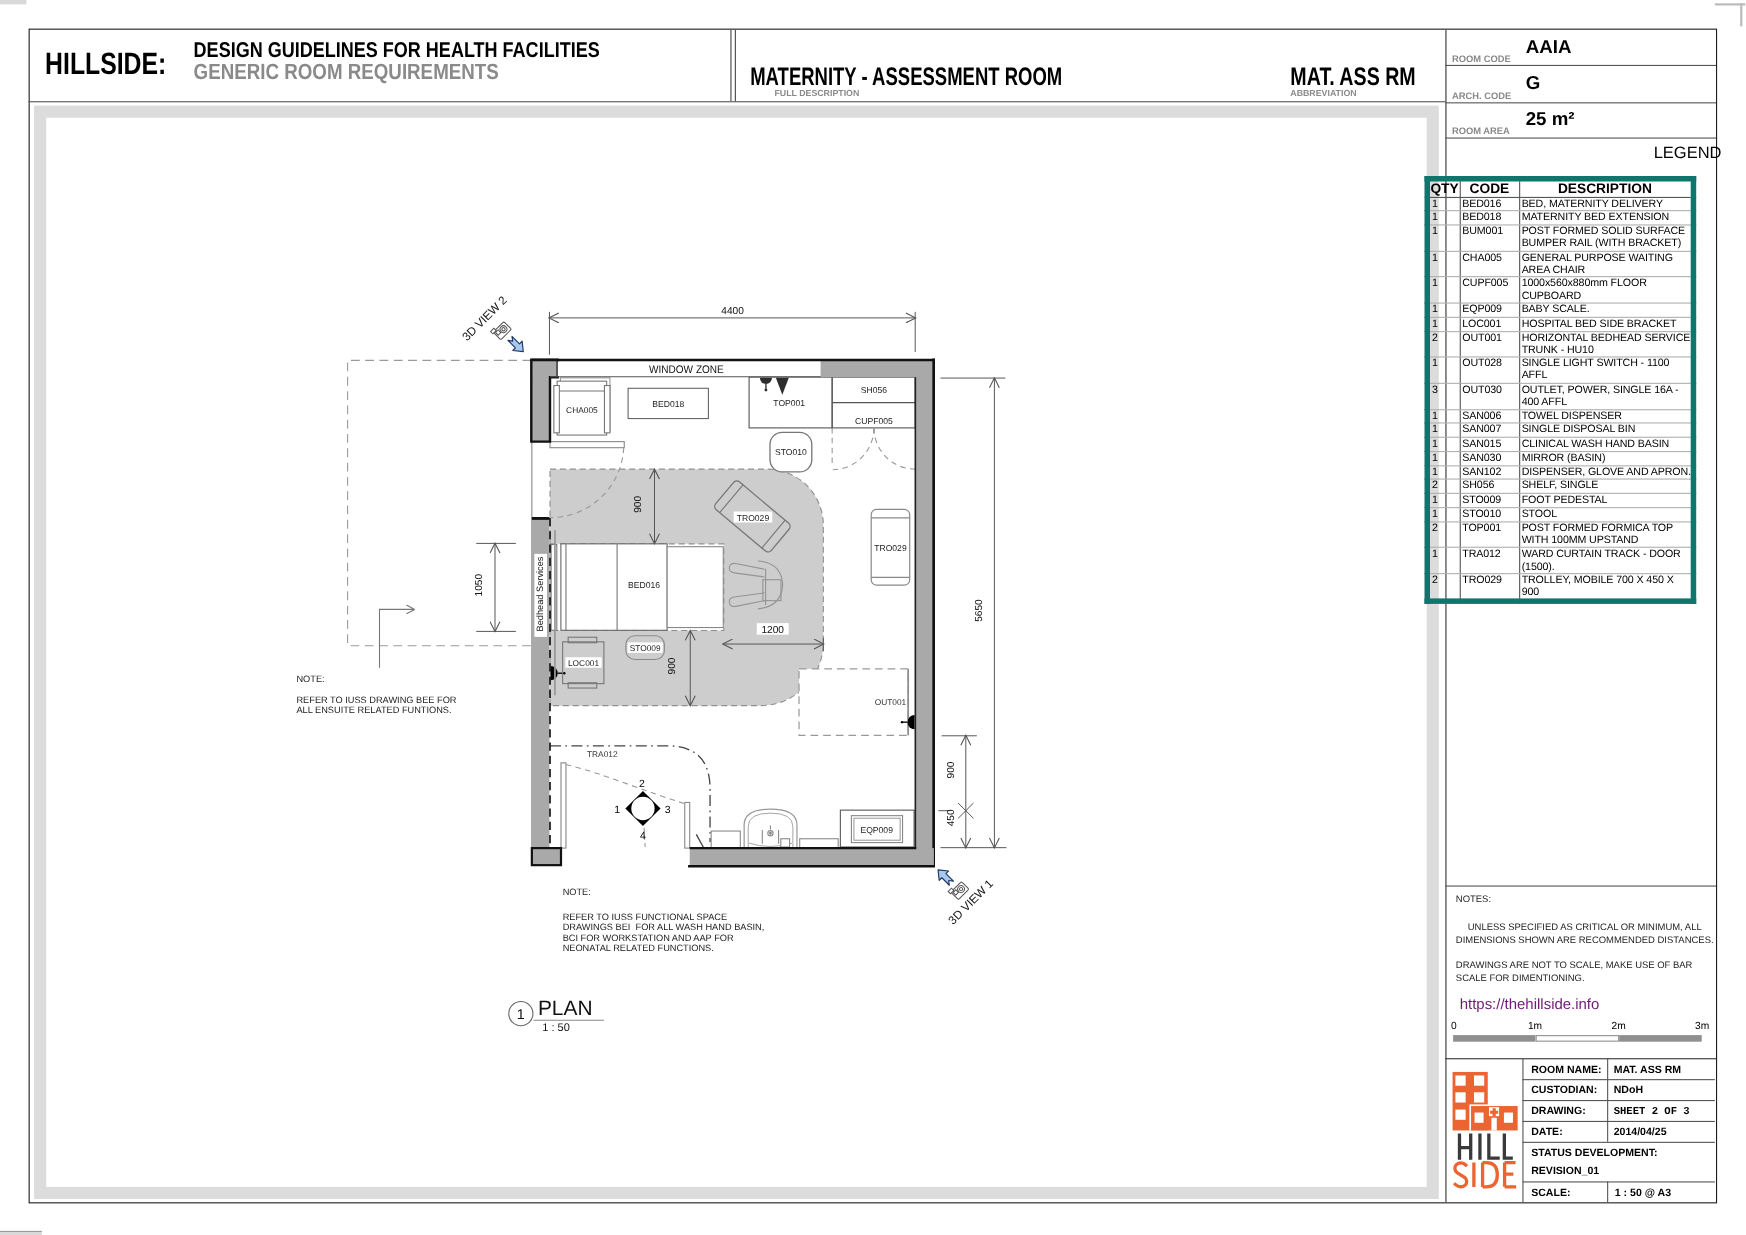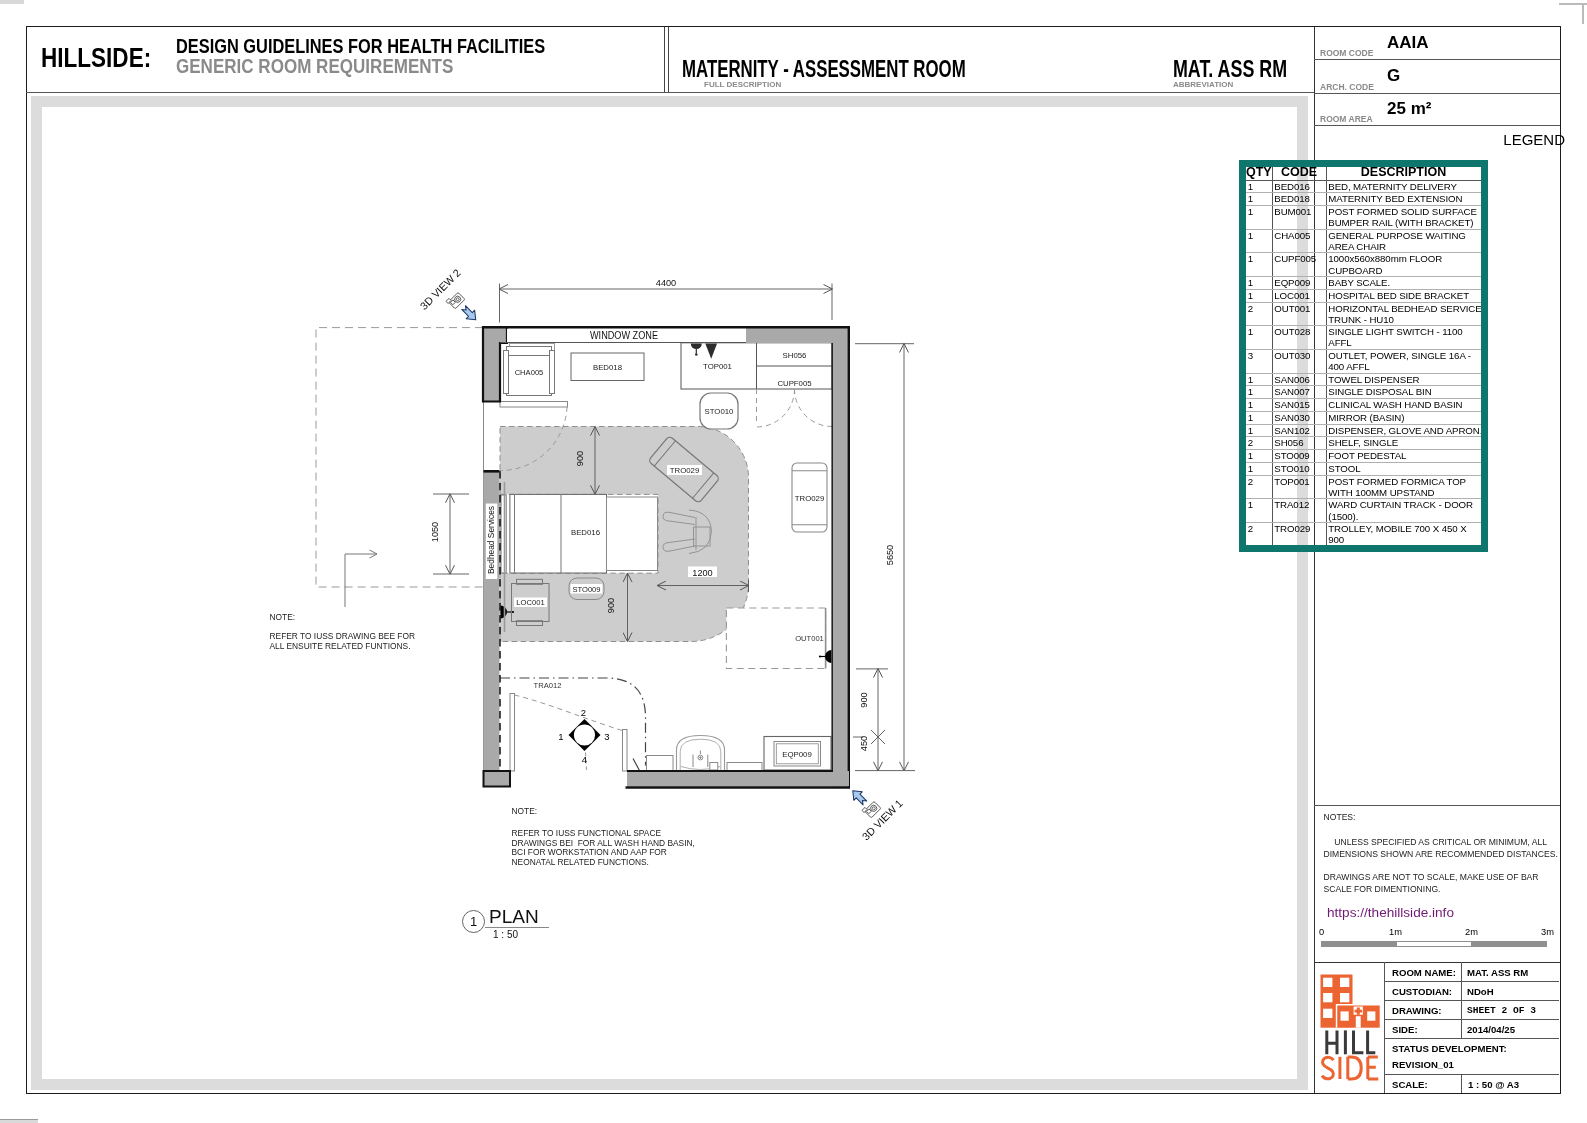--- a/index.html
+++ b/index.html
@@ -51,21 +51,21 @@
 <div class="abs" style="left:1314px;top:92.5px;width:246px;height:1px;background:#555;"></div>
 <div class="abs lbl" style="left:1320px;top:82px;font-size:8.5px;">ARCH. CODE</div>
 <div class="abs" style="left:1387px;top:66px;font-size:17px;font-weight:bold;">G</div>
 
 <div class="abs" style="left:1314px;top:124.5px;width:246px;height:1px;background:#555;"></div>
 <div class="abs lbl" style="left:1320px;top:114px;font-size:8.5px;">ROOM AREA</div>
 <div class="abs" style="left:1387px;top:99px;font-size:17px;font-weight:bold;">25 m²</div>
 
 <div class="abs" style="left:1314px;top:131px;width:211px;text-align:right;font-size:15px;font-weight:normal;margin-left:40px;">LEGEND</div>
 
-<table id="legend" class="abs" style="left:1239px;top:159.5px;width:241.5px;border-collapse:collapse;table-layout:fixed;font-size:9.7px;line-height:11.2px;border:7px solid #0f766e;">
+<table id="legend" class="abs" style="left:1295px;top:159.5px;width:241.5px;border-collapse:collapse;table-layout:fixed;font-size:9.7px;line-height:11.2px;border:5px solid #0f766e;">
 <colgroup>
         <col style="width:29.5px">
         <col style="width:54px">
         <col style="width:158px">
       </colgroup>
 <tbody>
         <tr style="height:17px;">
           <th style="border:1px solid #555;font-size:12.5px;padding:0;">QTY</th>
           <th style="border:1px solid #555;font-size:12.5px;padding:0;">CODE</th>
           <th style="border:1px solid #555;font-size:12.5px;padding:0;">DESCRIPTION</th>
@@ -217,21 +217,21 @@
 
   <div class="abs" style="left:78px;top:5px;">ROOM NAME:</div>
   <div class="abs" style="left:153px;top:5px;">MAT. ASS RM</div>
 
   <div class="abs" style="left:78px;top:24px;">CUSTODIAN:</div>
   <div class="abs" style="left:153px;top:24px;">NDoH</div>
 
   <div class="abs" style="left:78px;top:43.5px;">DRAWING:</div>
   <div class="abs" style="left:153px;top:43.5px;font-family:Liberation Mono, monospace;">SHEET 2 OF 3</div>
 
-  <div class="abs" style="left:78px;top:62.5px;">SIDE:</div>
+  <div class="abs" style="left:78px;top:62.5px;">DATE:</div>
   <div class="abs" style="left:153px;top:62.5px;">2014/04/25</div>
 
   <div class="abs" style="left:78px;top:81.5px;">STATUS DEVELOPMENT:</div>
   <div class="abs" style="left:78px;top:97.5px;">REVISION_01</div>
 
   <div class="abs" style="left:78px;top:117.5px;">SCALE:</div>
   <div class="abs" style="left:154px;top:117.5px;">1 : 50 @ A3</div>
 
   <svg class="abs" style="left:4px;top:8px;" width="66" height="122" viewBox="0 0 66 122">
 

